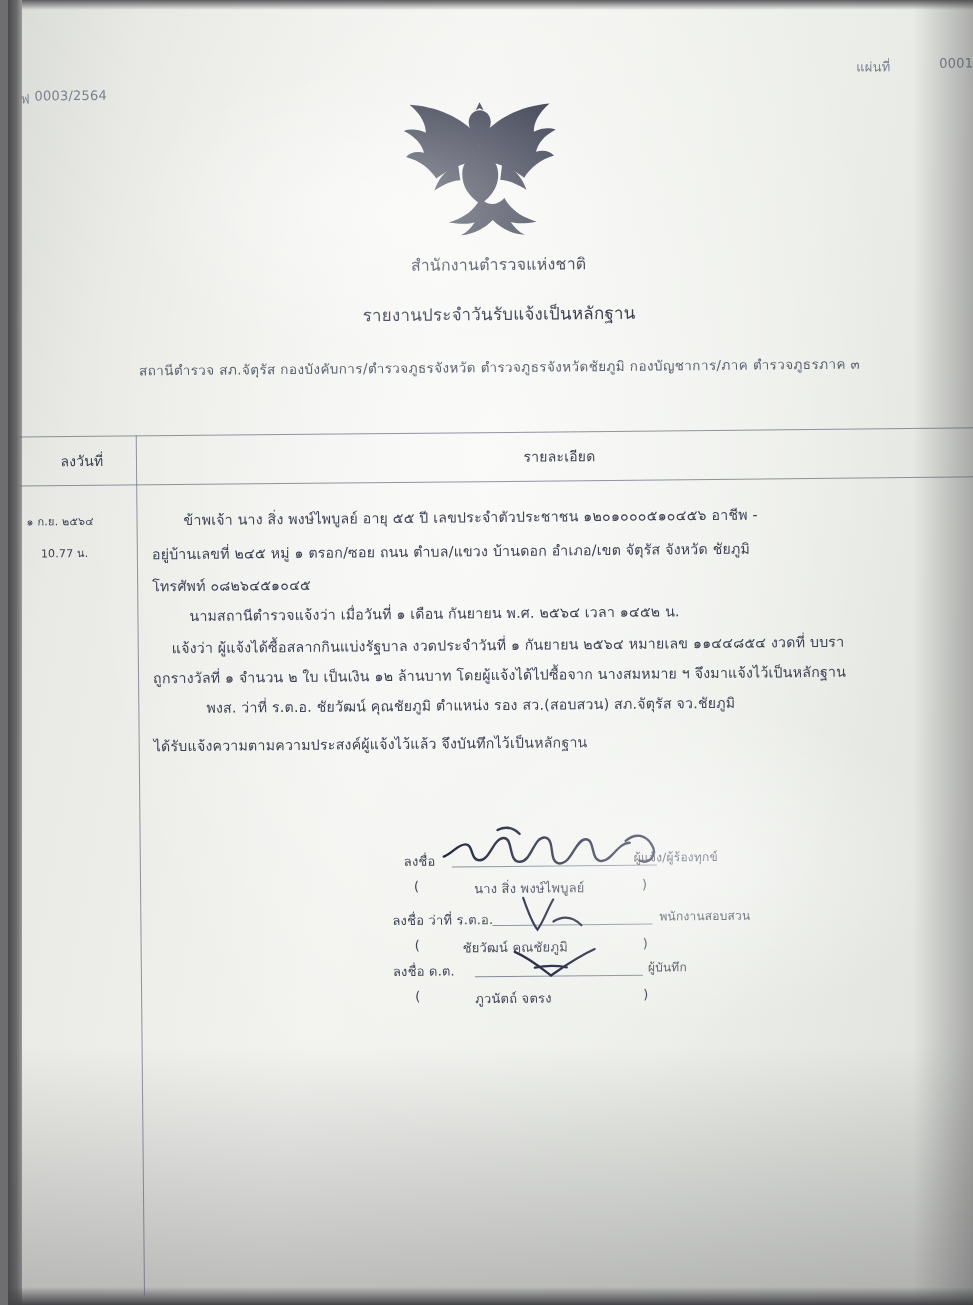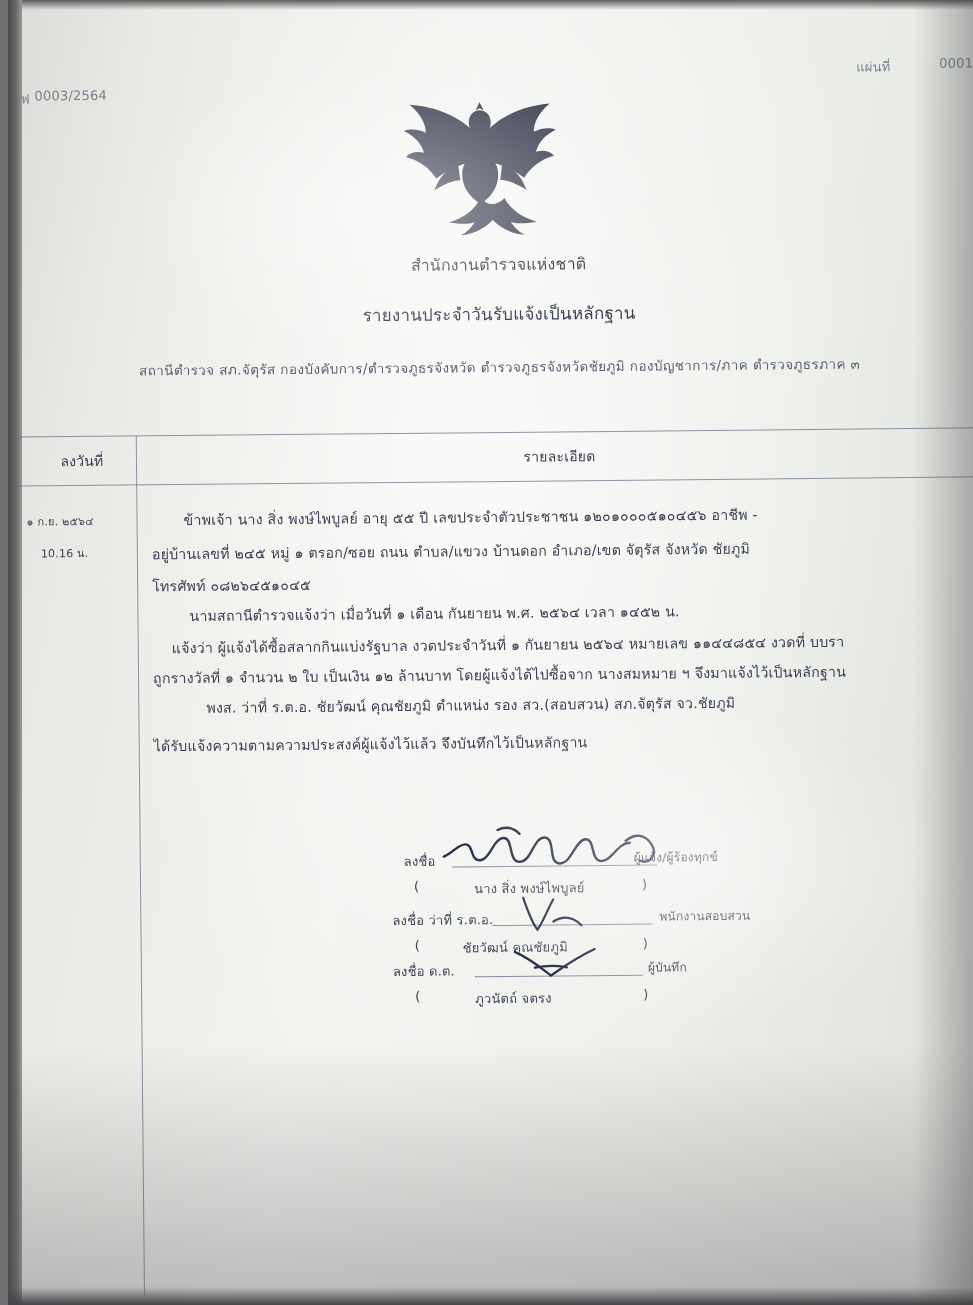--- a/index.html
+++ b/index.html
@@ -234,21 +234,21 @@
     <div class="txt faint" id="station-line">สถานีตำรวจ สภ.จัตุรัส    กองบังคับการ/ตำรวจภูธรจังหวัด ตำรวจภูธรจังหวัดชัยภูมิ    กองบัญชาการ/ภาค ตำรวจภูธรภาค ๓</div>
 
     <div class="hline" id="rule-top"></div>
     <div class="hline" id="rule-head"></div>
     <div class="vline" id="rule-col"></div>
 
     <div class="txt" id="col-head-date">ลงวันที่</div>
     <div class="txt" id="col-head-detail">รายละเอียด</div>
 
     <div class="txt datecell" id="date-line1">๑ ก.ย. ๒๕๖๔</div>
-    <div class="txt datecell" id="date-line2">10.16 น.</div>
+    <div class="txt datecell" id="date-line2">10.77 น.</div>
 
     <div class="txt bodyline" id="b1">ข้าพเจ้า   นาง  สิ่ง  พงษ์ไพบูลย์        อายุ  ๕๕   ปี   เลขประจำตัวประชาชน  ๑๒๐๑๐๐๐๕๑๐๔๕๖   อาชีพ -</div>
     <div class="txt bodyline" id="b2">อยู่บ้านเลขที่ ๒๔๕    หมู่ ๑   ตรอก/ซอย     ถนน    ตำบล/แขวง  บ้านดอก    อำเภอ/เขต  จัตุรัส   จังหวัด  ชัยภูมิ</div>
     <div class="txt bodyline" id="b3">โทรศัพท์   ๐๘๒๖๔๕๑๐๔๕</div>
     <div class="txt bodyline" id="b4">นามสถานีตำรวจแจ้งว่า   เมื่อวันที่ ๑    เดือน  กันยายน    พ.ศ. ๒๕๖๔     เวลา  ๑๔๕๒     น.</div>
     <div class="txt bodyline" id="b5">แจ้งว่า  ผู้แจ้งได้ซื้อสลากกินแบ่งรัฐบาล งวดประจำวันที่ ๑ กันยายน ๒๕๖๔ หมายเลข ๑๑๔๔๘๕๔ งวดที่ บบรา</div>
     <div class="txt bodyline" id="b6">ถูกรางวัลที่ ๑  จำนวน ๒ ใบ เป็นเงิน ๑๒ ล้านบาท โดยผู้แจ้งได้ไปซื้อจาก นางสมหมาย ฯ จึงมาแจ้งไว้เป็นหลักฐาน</div>
     <div class="txt bodyline" id="b7">พงส. ว่าที่ ร.ต.อ. ชัยวัฒน์ คุณชัยภูมิ     ตำแหน่ง รอง สว.(สอบสวน) สภ.จัตุรัส จว.ชัยภูมิ</div>
     <div class="txt bodyline" id="b8">ได้รับแจ้งความตามความประสงค์ผู้แจ้งไว้แล้ว  จึงบันทึกไว้เป็นหลักฐาน</div>
 

